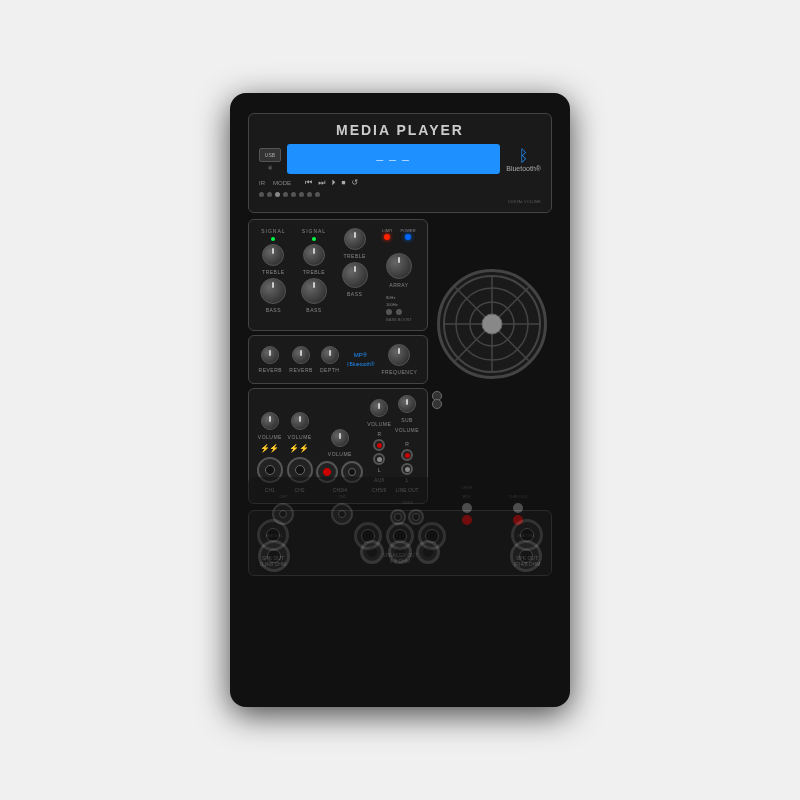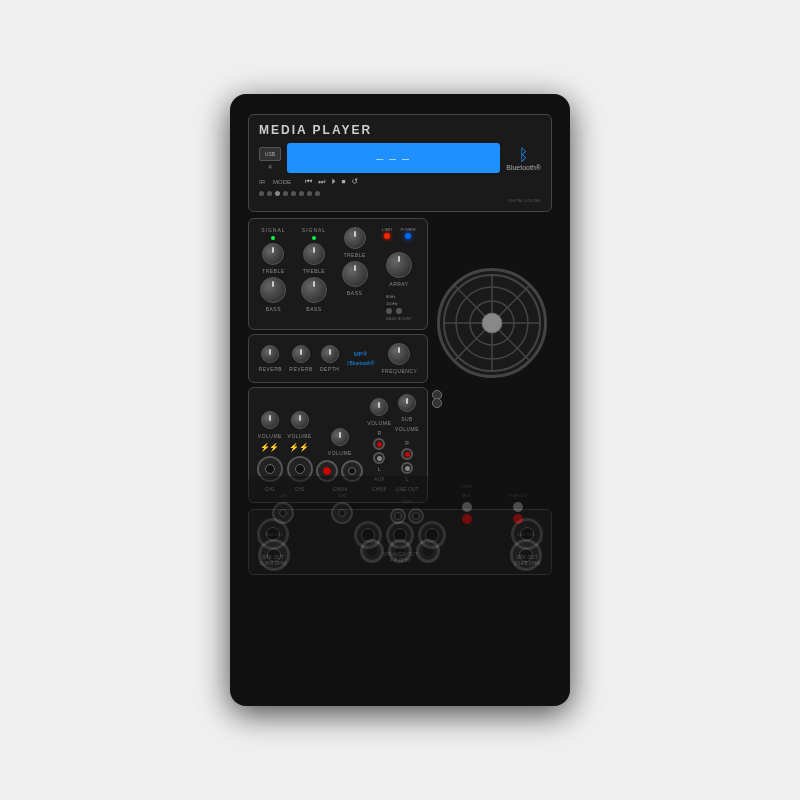--- a/index.html
+++ b/index.html
@@ -24,21 +24,22 @@
       position: relative;
     }
     
     .media-player-section {
       background: #1a1a1a;
       border: 1px solid #444;
       border-radius: 6px;
       padding: 8px 10px;
     }
     .media-player-title {
-      font-size: 12px;
+      text-align: center;
+      font-size: 14px;
       color: #ccc;
       letter-spacing: 2px;
       margin-bottom: 6px;
       font-weight: bold;
     }
     .media-top-row {
       display: flex;
       align-items: center;
       gap: 6px;
       margin-bottom: 4px;

